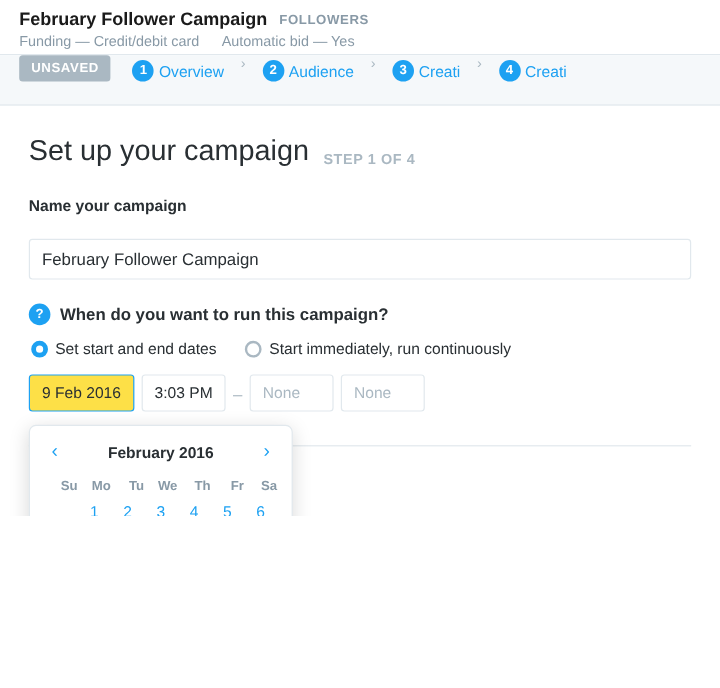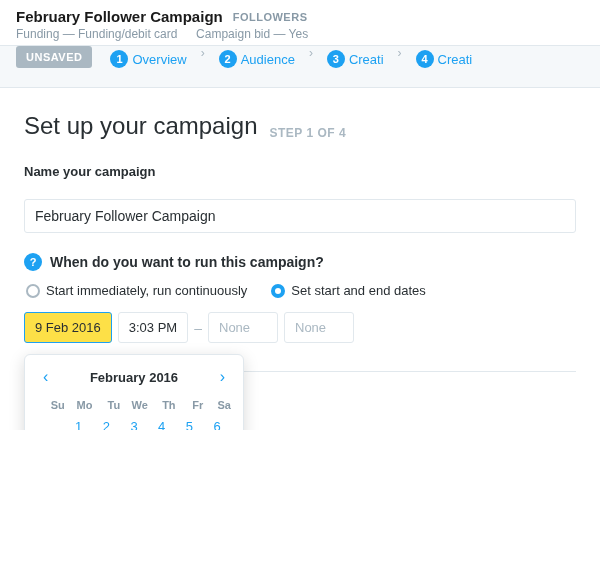--- a/index.html
+++ b/index.html
@@ -299,23 +299,23 @@
   </style>
 </head>
 <body>
 
 <div class="header">
   <div class="header-top">
     <span class="header-title">February Follower Campaign</span>
     <span class="header-badge">FOLLOWERS</span>
   </div>
   <div class="header-meta">
-    <span>Funding — Funding/debit card</span>
+    <span>Funding — Credit/debit card</span>
     <span>&nbsp;&nbsp;</span>
-    <span>Campaign bid — Yes</span>
+    <span>Automatic bid — Yes</span>
     <span>&nbsp;&nbsp;</span>
   </div>
 </div>
 
 <div class="navbar">
   <button class="unsaved-btn">UNSAVED</button>
 
   <div class="step-item">
     <span class="step-num">1</span>
     <span>Overview</span>
@@ -350,26 +350,26 @@
   </div>
 
   <div class="when-section">
     <div class="when-header">
       <div class="help-icon">?</div>
       <span class="when-title">When do you want to run this campaign?</span>
     </div>
 
     <div class="radio-group">
       <label class="radio-item">
+        <div class="radio-circle selected"></div>
+        <span>Set start and end dates</span>
+      </label>
+      <label class="radio-item">
         <div class="radio-circle"></div>
         <span>Start immediately, run continuously</span>
-      </label>
-      <label class="radio-item">
-        <div class="radio-circle selected"></div>
-        <span>Set start and end dates</span>
       </label>
     </div>
 
     <div class="date-row">
       <div class="date-input-box active-border">9 Feb 2016</div>
       <div class="time-input-box">3:03 PM</div>
       <span class="dash">–</span>
       <div class="none-box">None</div>
       <div class="none-box">None</div>
 

